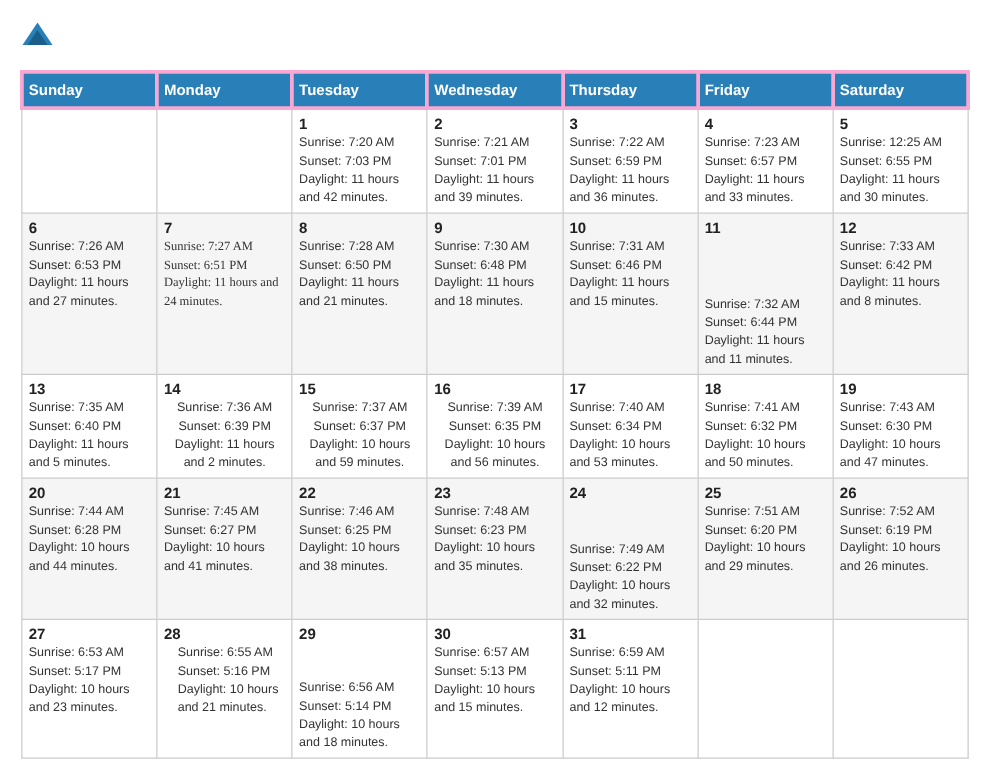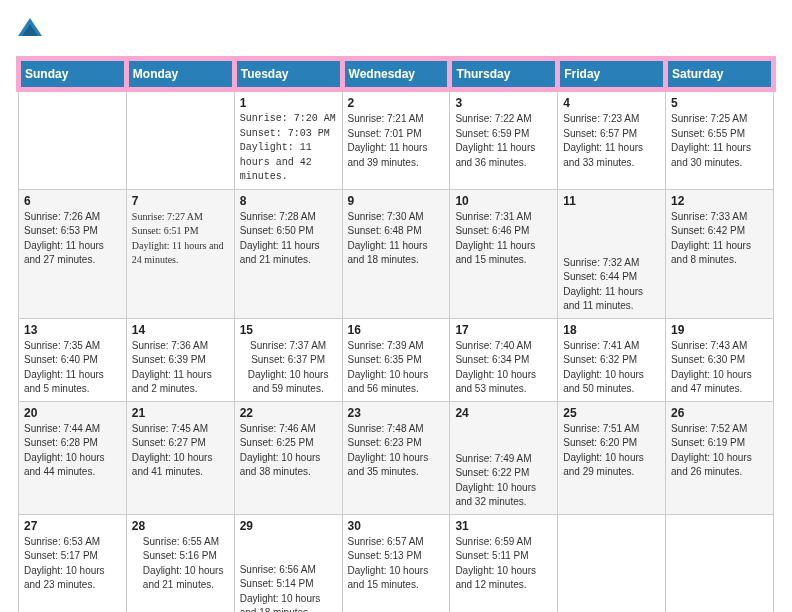--- a/index.html
+++ b/index.html
@@ -50,21 +50,21 @@
       border-collapse: collapse;
       table-layout: fixed;
     }
     thead tr th {
       background: #2980b9;
       color: #fff;
       font-size: 12px;
       font-weight: bold;
       padding: 6px 4px;
       text-align: left;
-      border: 5px solid #f9a8d4;
+      border: 3px solid #f9a8d4;
     }
     tbody tr td {
       border: 1px solid #ccc;
       vertical-align: top;
       padding: 4px 5px;
       font-size: 10.5px;
       color: #333;
       height: 82px;
       background: #fff;
     }
@@ -117,21 +117,21 @@
         <th>Friday</th>
         <th>Saturday</th>
       </tr>
   </thead>
   <tbody id="calendar-body">
   <tr>
         <td class="empty-cell"></td>
         <td class="empty-cell"></td>
         <td>
           <div class="day-number">1</div>
-          <div class="day-info" style="white-space: pre-line; font-family: Liberation Mono, monospace;">Sunrise: 7:20 AM
+          <div class="day-info" style="white-space: pre-line;">Sunrise: 7:20 AM
 Sunset: 7:03 PM
 Daylight: 11 hours and 42 minutes.</div>
         </td>
         <td>
           <div class="day-number">2</div>
           <div class="day-info" style="white-space: pre-line;">Sunrise: 7:21 AM
 Sunset: 7:01 PM
 Daylight: 11 hours and 39 minutes.</div>
         </td>
         <td>
@@ -141,21 +141,21 @@
 Daylight: 11 hours and 36 minutes.</div>
         </td>
         <td>
           <div class="day-number">4</div>
           <div class="day-info" style="white-space: pre-line;">Sunrise: 7:23 AM
 Sunset: 6:57 PM
 Daylight: 11 hours and 33 minutes.</div>
         </td>
         <td>
           <div class="day-number">5</div>
-          <div class="day-info" style="white-space: pre-line;">Sunrise: 7:25 AM
+          <div class="day-info" style="white-space: pre-line;">Sunrise: 12:25 AM
 Sunset: 6:55 PM
 Daylight: 11 hours and 30 minutes.</div>
         </td>
       </tr>
       <tr>
         <td>
           <div class="day-number">6</div>
           <div class="day-info" style="white-space: pre-line;">Sunrise: 7:26 AM
 Sunset: 6:53 PM
 Daylight: 11 hours and 27 minutes.</div>
@@ -199,33 +199,33 @@
       </tr>
       <tr>
         <td>
           <div class="day-number">13</div>
           <div class="day-info" style="white-space: pre-line;">Sunrise: 7:35 AM
 Sunset: 6:40 PM
 Daylight: 11 hours and 5 minutes.</div>
         </td>
         <td>
           <div class="day-number">14</div>
-          <div class="day-info" style="white-space: pre-line;">Sunrise: 7:36 AM
+          <div class="day-info" style="white-space: pre-line; text-align: center;">Sunrise: 7:36 AM
 Sunset: 6:39 PM
 Daylight: 11 hours and 2 minutes.</div>
         </td>
         <td>
           <div class="day-number">15</div>
           <div class="day-info" style="white-space: pre-line; text-align: center;">Sunrise: 7:37 AM
 Sunset: 6:37 PM
 Daylight: 10 hours and 59 minutes.</div>
         </td>
         <td>
           <div class="day-number">16</div>
-          <div class="day-info" style="white-space: pre-line;">Sunrise: 7:39 AM
+          <div class="day-info" style="white-space: pre-line; text-align: center;">Sunrise: 7:39 AM
 Sunset: 6:35 PM
 Daylight: 10 hours and 56 minutes.</div>
         </td>
         <td>
           <div class="day-number">17</div>
           <div class="day-info" style="white-space: pre-line;">Sunrise: 7:40 AM
 Sunset: 6:34 PM
 Daylight: 10 hours and 53 minutes.</div>
         </td>
         <td>

